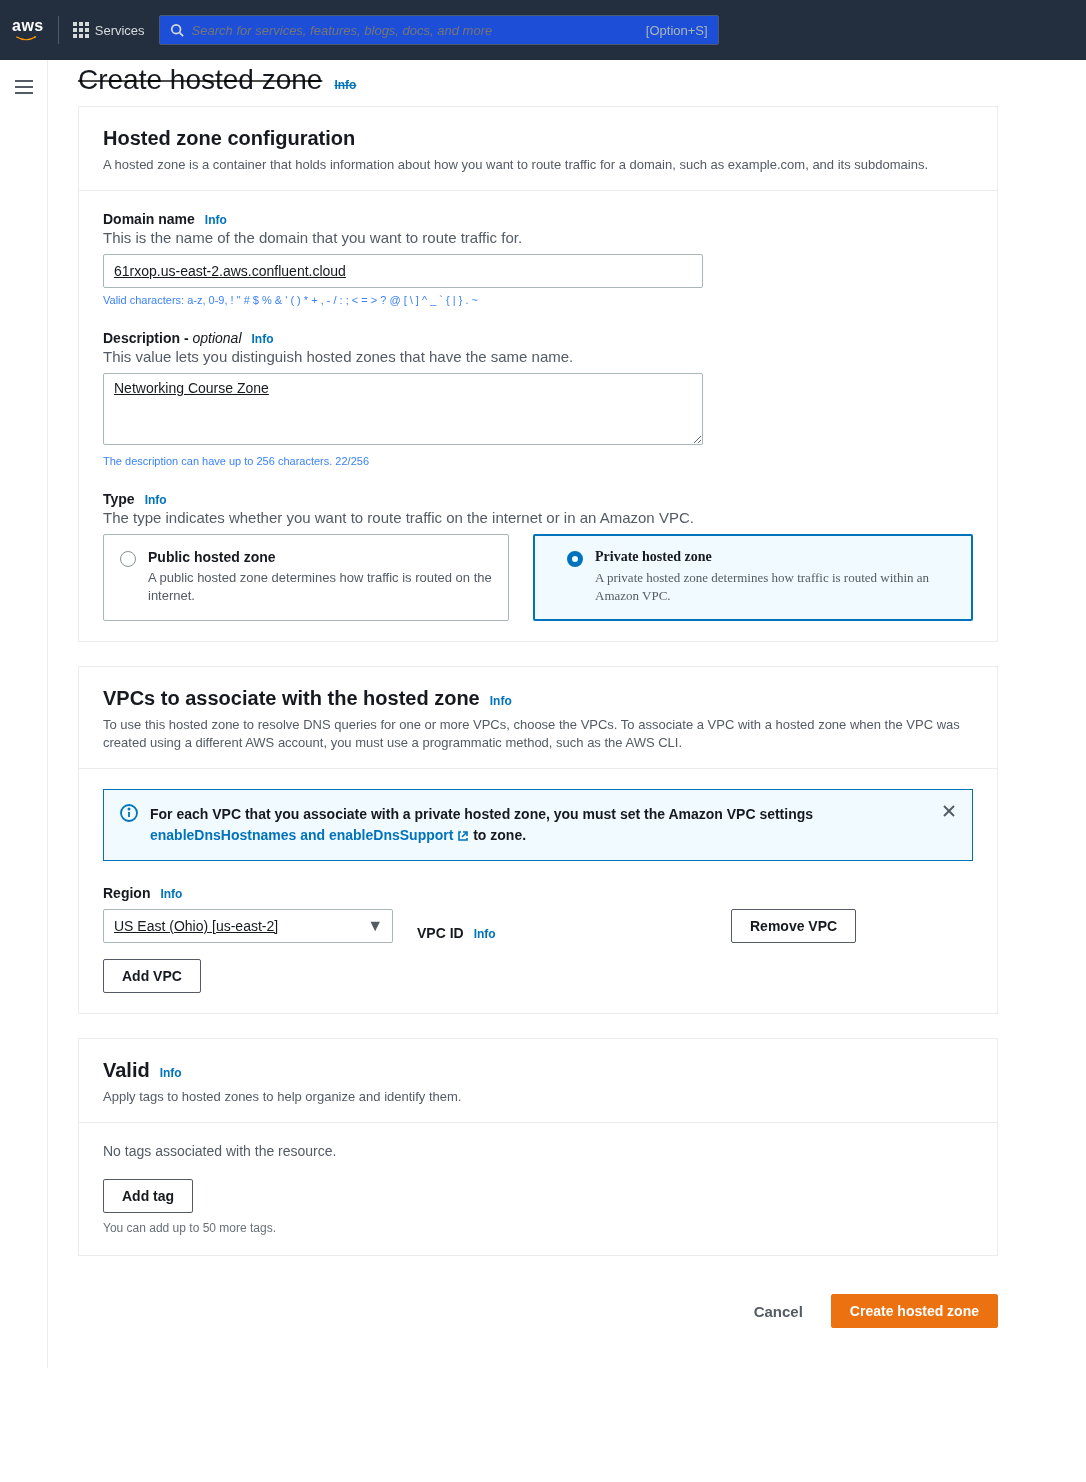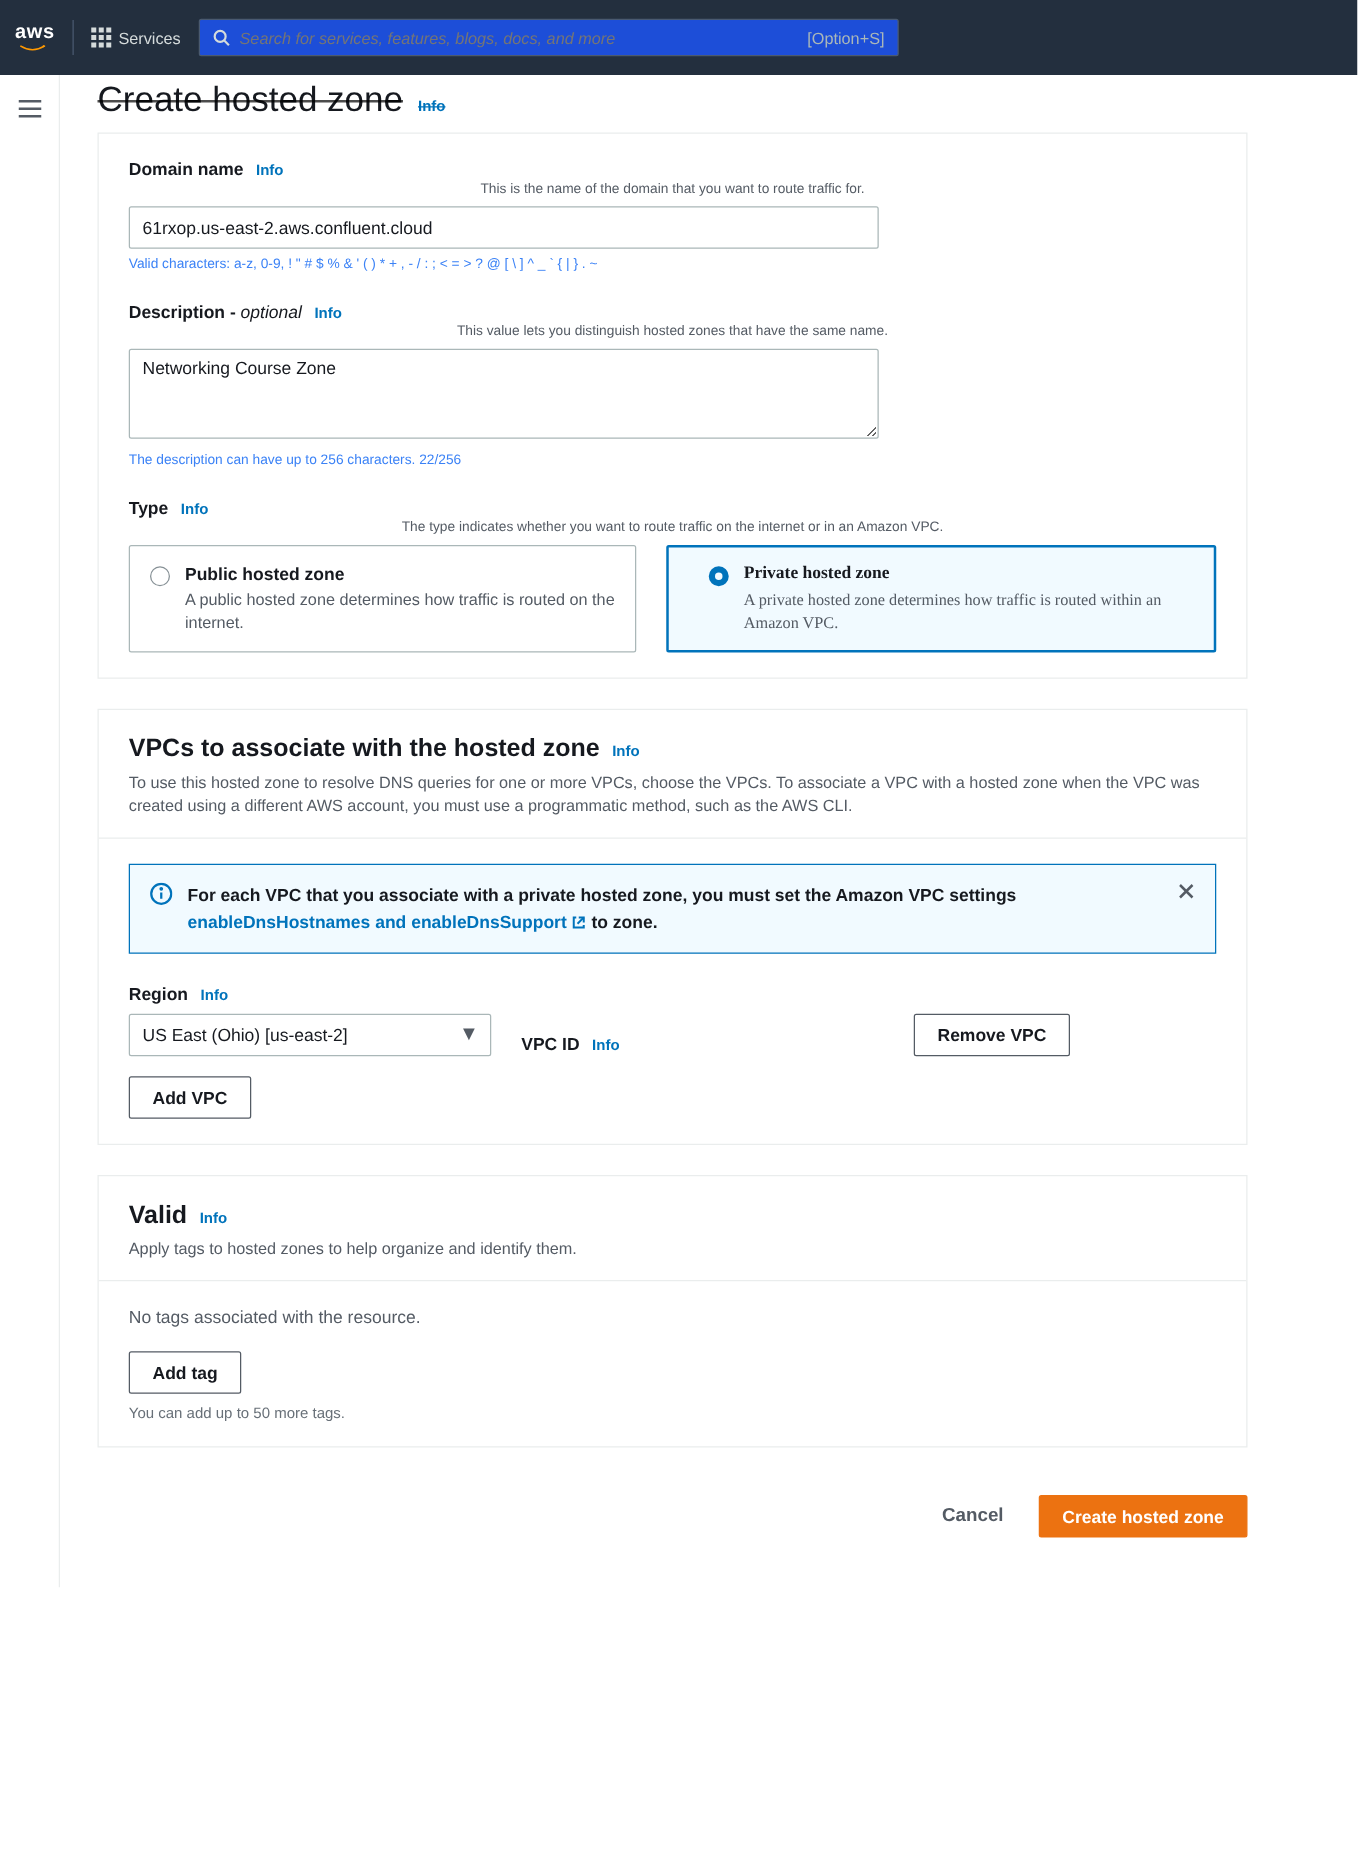--- a/index.html
+++ b/index.html
@@ -29,22 +29,22 @@
   .panel-header { padding:20px 24px 16px 24px; border-bottom:1px solid #eaeded; }
   .panel-title-row { display:flex; align-items:baseline; gap:10px; }
   .panel-title { font-size:20px; font-weight:700; color:#16191f; }
   .panel-desc { font-size:13px; color:#545b64; margin-top:6px; line-height:1.4; }
   .panel-body { padding:20px 24px; }
   .field { margin-bottom:24px; }
   .field:last-child { margin-bottom:0; }
   .field-label-row { display:flex; align-items:baseline; gap:10px; margin-bottom:2px; }
   .field-label { font-size:14px; font-weight:700; color:#16191f; }
   .optional { font-style:italic; font-weight:400; }
-  .field-hint { font-size:11px; color:#545b64; margin-bottom:8px;text-align:center; }
-  .text-input, .textarea, .select, .combo-input { width:100%; border:1px solid #aab7b8; border-radius:2px; font-size:14px; padding:6px 10px; font-family:inherit; color:#16191f; background:#fff; }
+  .field-hint { font-size:15px; color:#545b64; margin-bottom:8px; }
+  .text-input, .textarea, .select, .combo-input { width:100%; border:1px solid #aab7b8; border-radius:2px; font-size:14px; padding:6px 10px; font-family:inherit; color:#16191f; background:#fff;text-decoration:underline; }
   .text-input { height:34px; max-width:600px; }
   .textarea { height:72px; resize:both; max-width:600px; }
   .field-constraint { font-size:11px; color:#3b82f6; margin-top:6px; }
   .tiles { display:flex; gap:24px; }
   .tile { flex:1; border:1px solid #aab7b8; border-radius:2px; padding:14px 16px; display:flex; gap:12px; cursor:pointer; }
   .tile.selected { border:2px solid #0073bb; background:#f1faff; padding:13px 32px;font-family:Liberation Serif, serif; }
   .radio { width:16px; height:16px; border:1px solid #879196; border-radius:50%; flex-shrink:0; margin-top:2px; display:flex; align-items:center; justify-content:center; }
   .tile.selected .radio { border:5px solid #0073bb; }
   .tile-content .tile-title { font-size:14px; font-weight:700; margin-bottom:4px; }
   .tile-content .tile-desc { font-size:13px; color:#545b64; line-height:1.4; }
@@ -118,20 +118,26 @@
     </div>
   </div>
 
   <div class="main">
     <div class="page-title-row">
       <h1 class="page-title">Create hosted zone</h1>
       <span class="info-link info-link-strike">Info</span>
     </div>
 
     <div class="panel">
+      <div class="panel-header">
+        <div class="panel-title-row">
+          <h2 class="panel-title">Hosted zone configuration</h2>
+        </div>
+        <p class="panel-desc">A hosted zone is a container that holds information about how you want to route traffic for a domain, such as example.com, and its subdomains.</p>
+      </div>
       <div class="panel-body">
 
         <div class="field">
           <div class="field-label-row">
             <span class="field-label">Domain name</span>
             <span class="info-link">Info</span>
           </div>
           <div class="field-hint">This is the name of the domain that you want to route traffic for.</div>
           <input class="text-input" type="text" value="61rxop.us-east-2.aws.confluent.cloud" style="">
           <div class="field-constraint">Valid characters: a-z, 0-9, ! " # $ % &amp; ' ( ) * + , - / : ; &lt; = &gt; ? @ [ \ ] ^ _ ` { | } . ~</div>

